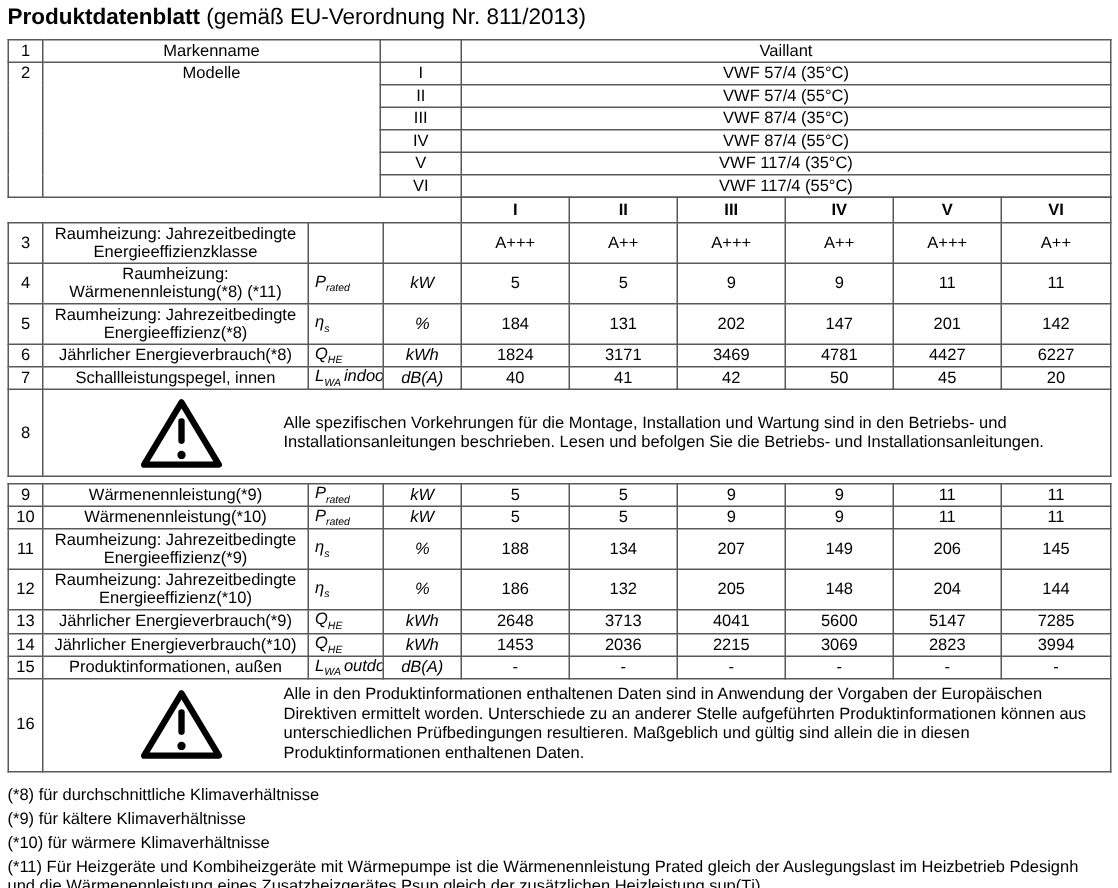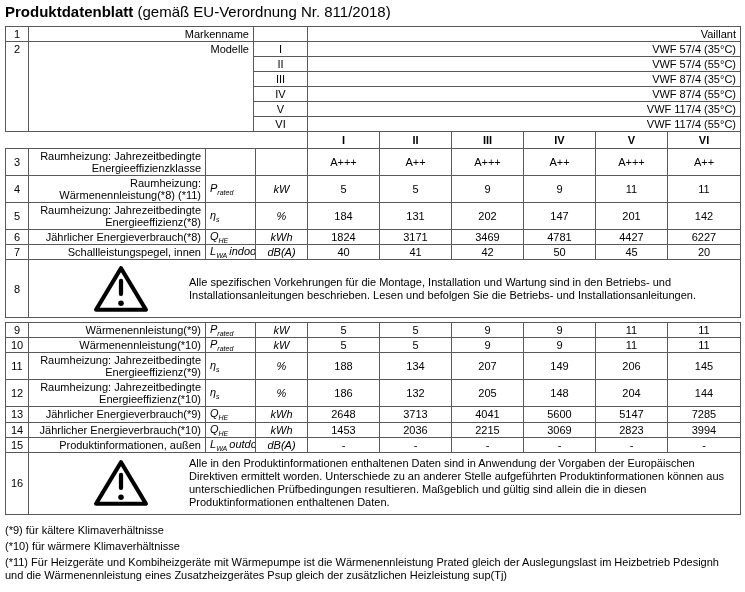--- a/index.html
+++ b/index.html
@@ -8,42 +8,42 @@
     font-family:"Liberation Sans", sans-serif; color:#000;
   }
   .title { position:absolute; left:5px; top:3px; font-size:15px; white-space:nowrap; }
   .title b { font-weight:bold; }
   .tbl { position:absolute; border-collapse:collapse; table-layout:fixed; }
   .tbl td {
     border:1px solid #595959; font-size:11px; color:#000;
     padding:0 2px; vertical-align:middle; overflow:hidden;
   }
   td.num   { text-align:center; padding:0; }
-  td.label { text-align:right; padding:1px 4px; line-height:12px; }
+  td.label { text-align:center; padding:1px 4px; line-height:12px; }
   td.symbol{ text-align:left; padding-left:4px; white-space:nowrap; }
   td.symbol i { font-style:italic; }
   td.symbol sub { font-size:7px; font-style:italic; }
   td.symbol .sfx { margin-left:2px; }
   td.unit  { font-style:italic; text-align:center; }
   td.val   { text-align:center; }
   tr.band td { font-weight:bold; text-align:center; }
   td.noborder { border:none; background:transparent; }
   td.topcell { vertical-align:top; padding-top:1px; }
   td.notecell { padding:0; }
   .notewrap { display:flex; align-items:center; padding-left:64px; }
   .warnicon { flex:0 0 auto; }
   .warnicon svg { display:block; }
   .notetext { margin-left:40px; padding-right:6px; font-size:11px; line-height:13px; text-align:left; }
   .footnotes { position:absolute; left:5px; top:524px; width:735px; }
   .footnote { font-size:11px; line-height:13px; margin-bottom:3px; }
 </style>
 </head>
 <body>
 
-<div class="title"><b>Produktdatenblatt</b><span> (gemäß EU-Verordnung Nr. 811/2018)</span></div>
+<div class="title"><b>Produktdatenblatt</b><span> (gemäß EU-Verordnung Nr. 811/2013)</span></div>
 
 <table class="tbl" style="left:5px; top:26px; width:735px;">
   <colgroup>
       <col style="width:23px">
       <col style="width:225px">
       <col style="width:54px">
       <col style="width:433px">
     </colgroup>
   <tbody>
     <tr style="height:14px">
@@ -292,16 +292,17 @@
               </svg>
             </span>
             <div class="notetext">Alle in den Produktinformationen enthaltenen Daten sind in Anwendung der Vorgaben der Europäischen Direktiven ermittelt worden. Unterschiede zu an anderer Stelle aufgeführten Produktinformationen können aus unterschiedlichen Prüfbedingungen resultieren. Maßgeblich und gültig sind allein die in diesen Produktinformationen enthaltenen Daten.</div>
           </div>
         </td>
       </tr>
     </tbody>
 </table>
 
 <div class="footnotes">
+  <div class="footnote">(*8) für durchschnittliche Klimaverhältnisse</div>
   <div class="footnote">(*9) für kältere Klimaverhältnisse</div>
   <div class="footnote">(*10) für wärmere Klimaverhältnisse</div>
   <div class="footnote">(*11) Für Heizgeräte und Kombiheizgeräte mit Wärmepumpe ist die Wärmenennleistung Prated gleich der Auslegungslast im Heizbetrieb Pdesignh und die Wärmenennleistung eines Zusatzheizgerätes Psup gleich der zusätzlichen Heizleistung sup(Tj)</div>
 </div>
 
 </body></html>

